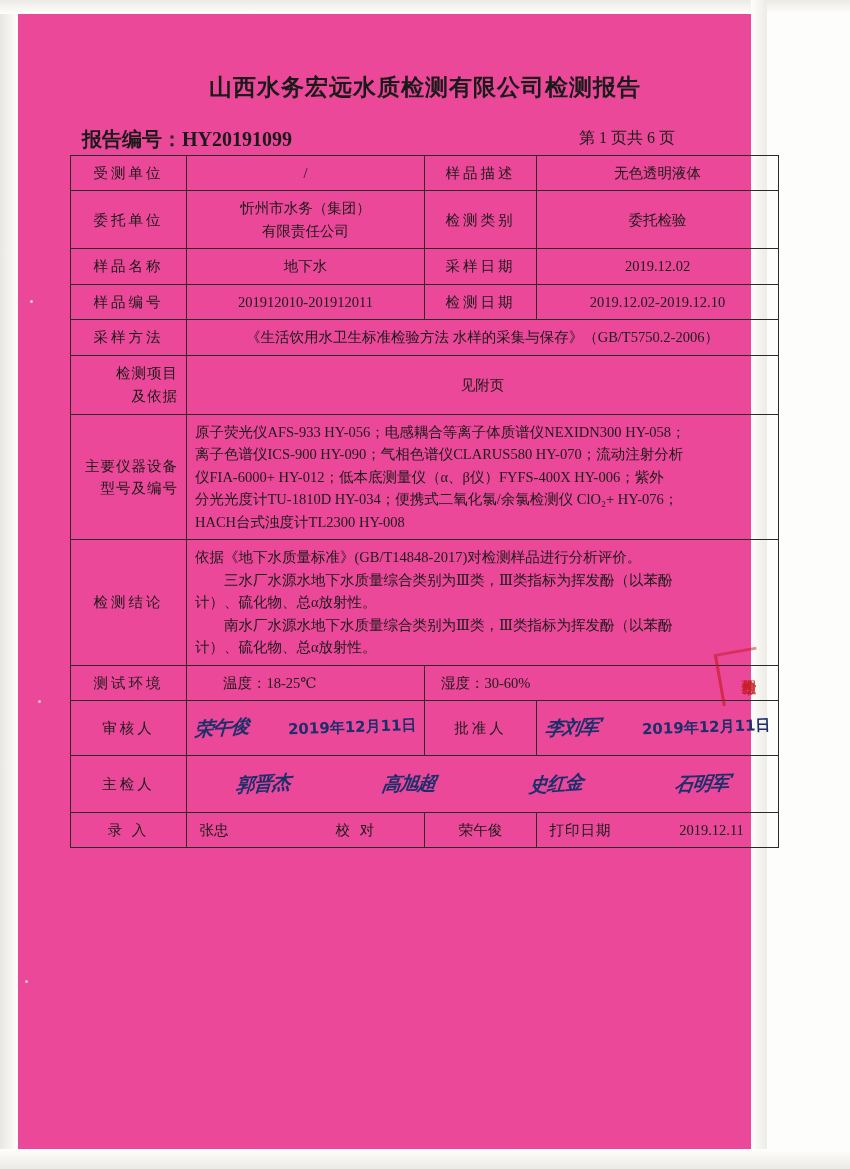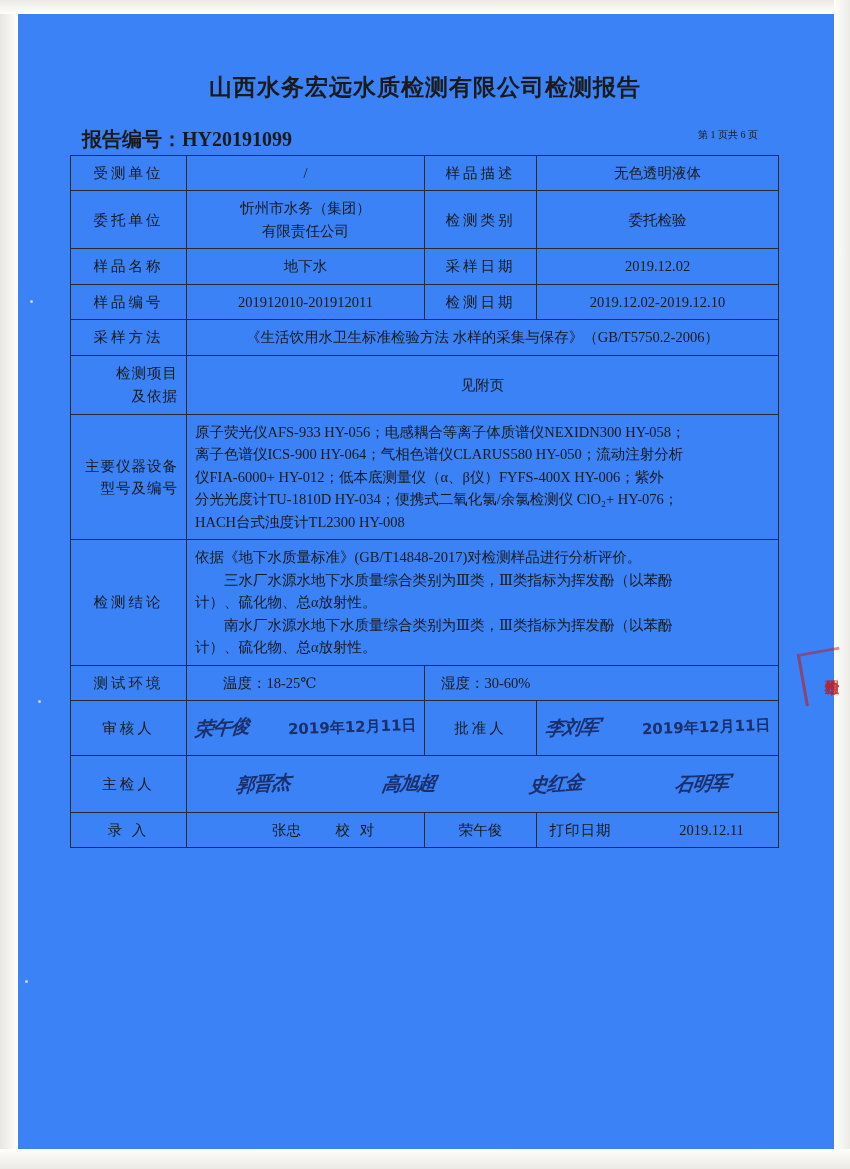--- a/index.html
+++ b/index.html
@@ -11,22 +11,22 @@
     height: 1169px;
     background: #fdfdfb;
     font-family: "Liberation Serif", "DejaVu Serif", serif;
     color: #1a1a1a;
     position: relative;
     overflow: hidden;
   }
   .page {
     position: absolute;
     left: 0; top: 0;
-    width: 850px; height: 1169px;
-    background: #3b82f6;
+    width: 767px; height: 1169px;
+    background: #ec4899;
   }
   
   .edge-left { position:absolute; left:0; top:0; width:18px; height:1169px; background:linear-gradient(90deg,#e9e7e2,#fefefc); }
   .edge-top  { position:absolute; left:0; top:0; width:850px; height:14px; background:linear-gradient(180deg,#eceae5,#fefefc); }
   .edge-right{ position:absolute; right:0; top:0; width:16px; height:1169px; background:linear-gradient(270deg,#ecebe6,#fefefc); }
   .edge-bottom{position:absolute; left:0; bottom:0; width:850px; height:20px; background:linear-gradient(0deg,#eceae5,#fefefc); }
 
   .title {
     position: absolute;
     top: 72px; left: 0; width: 850px;
@@ -38,21 +38,21 @@
   }
   .report-no {
     position: absolute;
     top: 126px; left: 82px;
     font-size: 20px;
     font-weight: bold;
   }
   .page-no {
     position: absolute;
     top: 128px; right: 92px;
-    font-size: 10px;
+    font-size: 16px;
   }
   table.main {
     position: absolute;
     top: 155px; left: 70px;
     width: 708px;
     border-collapse: collapse;
     table-layout: fixed;
   }
   table.main td {
     border: 1px solid #2a2a2a;
@@ -195,21 +195,21 @@
         <td class="ctr" colspan="3" style="height:46px">见附页</td>
       </tr>
 
       <tr>
         <td class="lbl-tight">
           <span class="cell-inner">主要仪器设备</span>
           <span class="cell-inner">型号及编号</span>
         </td>
         <td class="lft" colspan="3">
           <span class="cell-inner">原子荧光仪AFS-933  HY-056；电感耦合等离子体质谱仪NEXIDN300  HY-058；</span>
-          <span class="cell-inner">离子色谱仪ICS-900  HY-064；气相色谱仪CLARUS580  HY-050；流动注射分析</span>
+          <span class="cell-inner">离子色谱仪ICS-900  HY-090；气相色谱仪CLARUS580  HY-070；流动注射分析</span>
           <span class="cell-inner">仪FIA-6000+  HY-012；低本底测量仪（α、β仪）FYFS-400X  HY-006；紫外</span>
           <span class="cell-inner">分光光度计TU-1810D  HY-034；便携式二氧化氯/余氯检测仪 ClO₂+  HY-076；</span>
           <span class="cell-inner">HACH台式浊度计TL2300  HY-008</span>
         </td>
       </tr>
 
       <tr>
         <td class="lbl">检测结论</td>
         <td class="lft" colspan="3">
           <span class="cell-inner">依据《地下水质量标准》(GB/T14848-2017)对检测样品进行分析评价。</span>
@@ -252,21 +252,21 @@
             <span class="sig">史红金</span>
             <span class="sig sig2">石明军</span>
           </span>
         </td>
       </tr>
 
       <tr>
         <td class="lbl">录 入</td>
         <td class="ctr">
           <span style="display:inline-block;width:100%;">
-            <span style="display:inline-block;width:46%;text-align:right;">张忠</span><span style="display:inline-block;width:50%;text-align:center;letter-spacing:3px;">校 对</span>
+            <span style="display:inline-block;width:46%;text-align:left;">张忠</span><span style="display:inline-block;width:50%;text-align:center;letter-spacing:3px;">校 对</span>
           </span>
         </td>
         <td class="ctr">荣午俊</td>
         <td class="ctr">
           <span style="display:inline-block;width:100%;">
             <span style="display:inline-block;width:48%;text-align:left;letter-spacing:1px;">打印日期</span><span style="display:inline-block;width:48%;text-align:center;">2019.12.11</span>
           </span>
         </td>
       </tr>
     </tbody>

